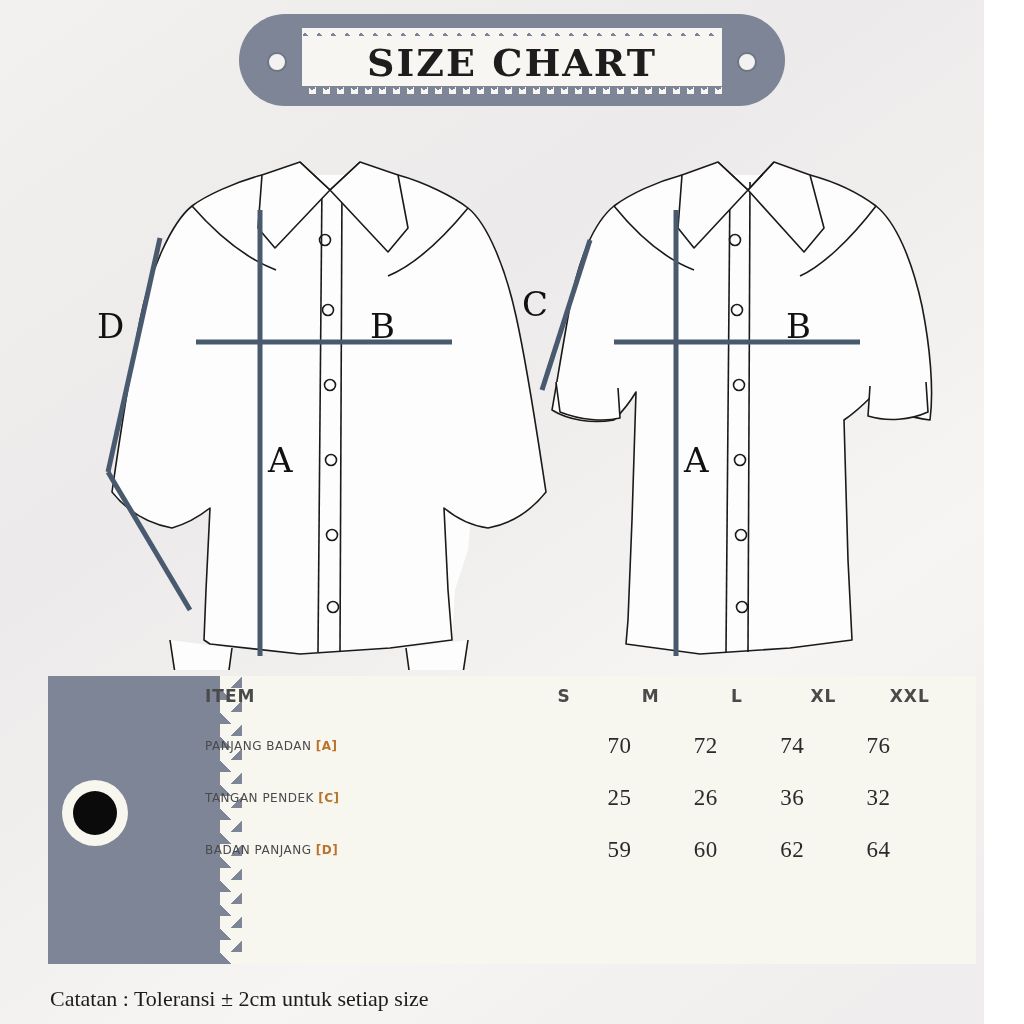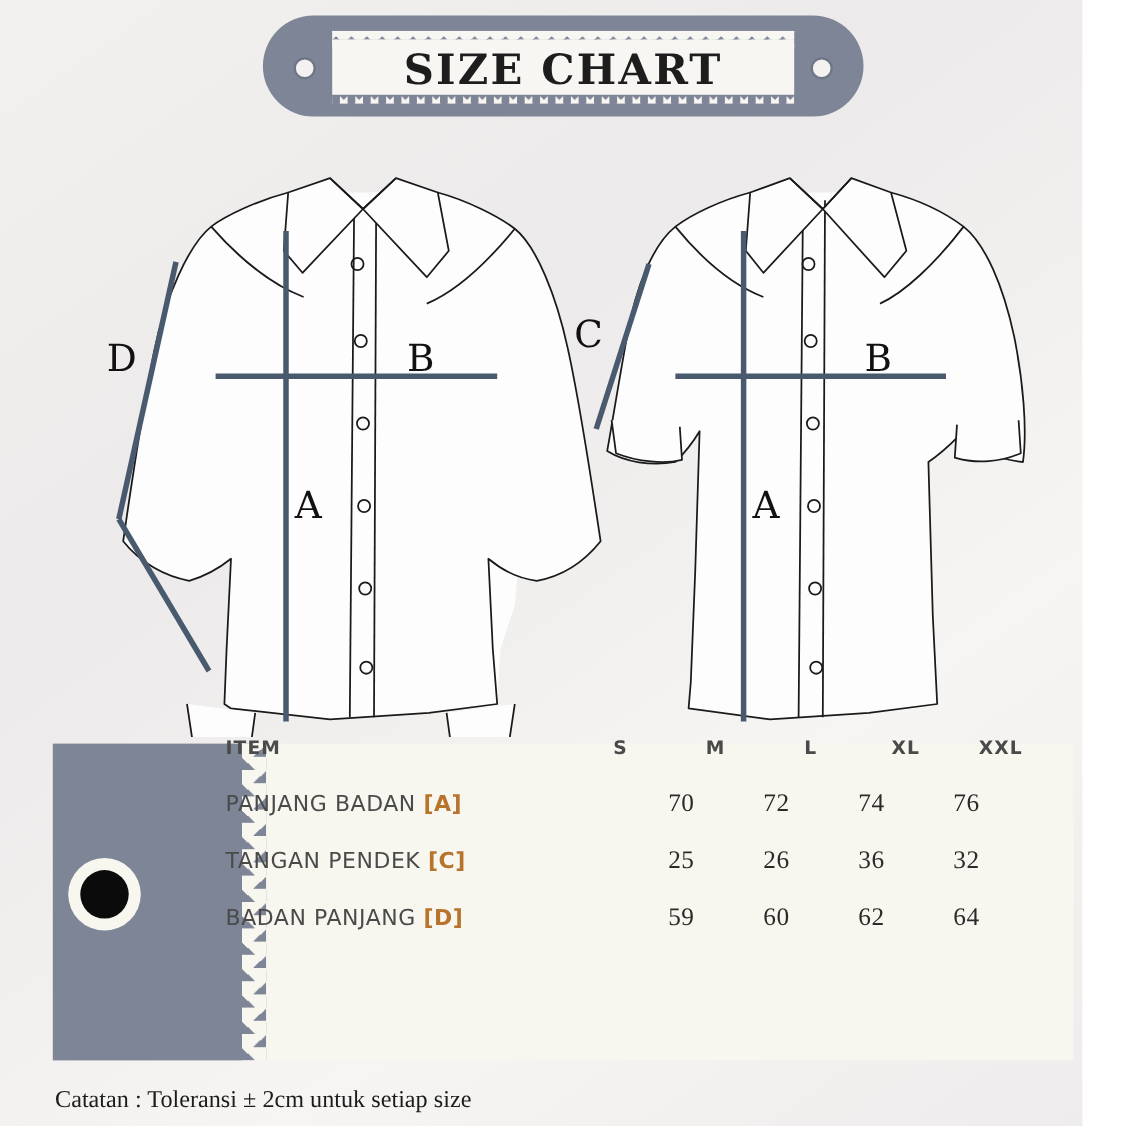--- a/index.html
+++ b/index.html
@@ -144,21 +144,21 @@
   #tag-eyelet-inner {
     position: absolute;
     left: 73px; top: 791px;
     width: 44px; height: 44px;
     border-radius: 50%;
     background: #0b0b0b;
   }
   table {
     position: absolute;
     left: 205px;
-    top: 662px;
+    top: 678px;
     width: 748px;
     border-collapse: collapse;
     font-family: "DejaVu Sans Condensed", "DejaVu Sans", sans-serif;
   }
   th {
     font-family: "DejaVu Sans", sans-serif;
     font-size: 17px;
     font-weight: bold;
     letter-spacing: 1px;
     color: #4a4a4a;
@@ -170,21 +170,21 @@
     width: 300px;
   }
   td {
     font-family: "DejaVu Sans", sans-serif;
     font-size: 16px;
     letter-spacing: 0.5px;
     color: #4a4a4a;
     padding: 13px 0;
   }
   td.item-col {
-    font-size: 20px;
+    font-size: 12px;
   }
   td .code {
     color: #b8742c;
     font-weight: bold;
   }
   td.num {
     font-family: "Liberation Serif", serif;
     font-size: 23px;
     color: #2b2b2b;
   }

